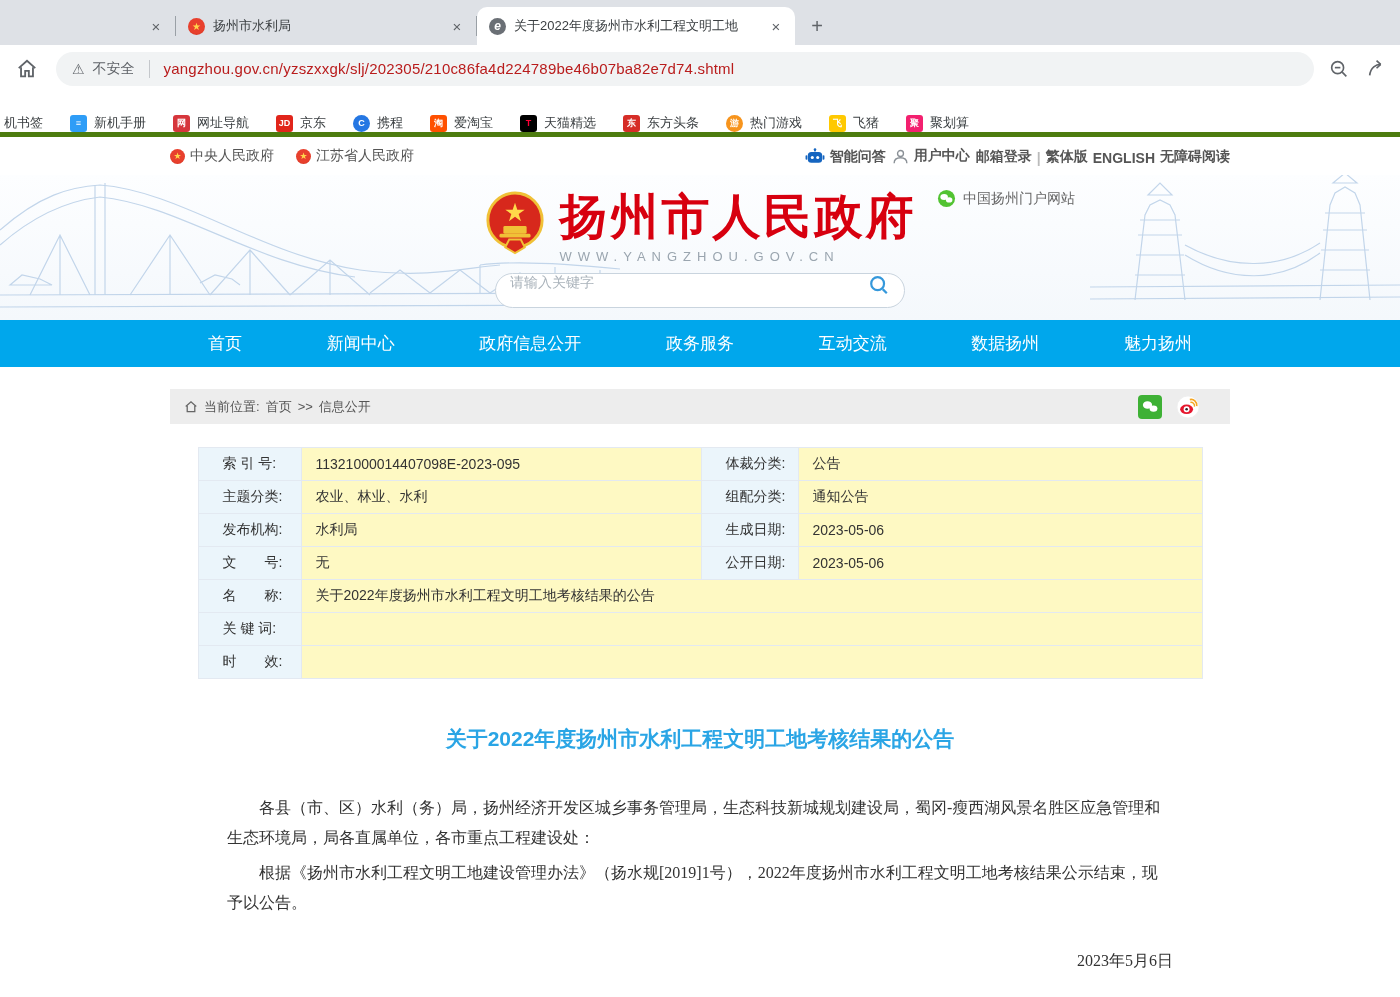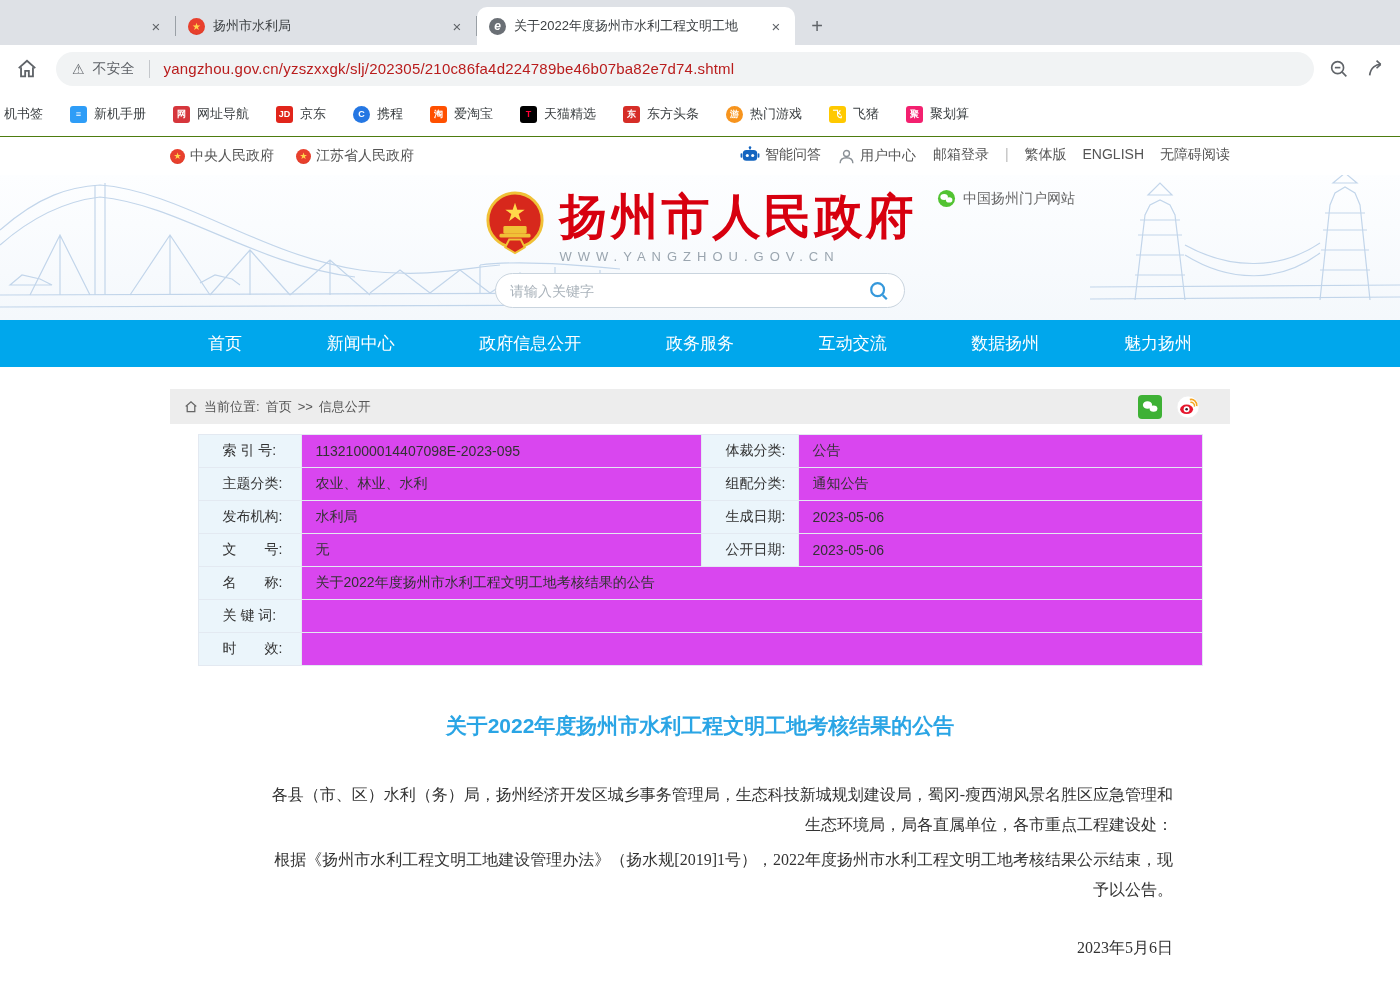--- a/index.html
+++ b/index.html
@@ -27,78 +27,78 @@
   .toolbar { height:47px; background:#fff; display:flex; align-items:center; padding:0 12px; }
   .homebtn { width:30px; height:30px; display:flex; align-items:center; justify-content:center; margin-right:14px; }
   .addressbar { flex:1; height:34px; background:#f1f3f4; border-radius:17px; display:flex;
                 align-items:center; padding:0 16px; gap:8px; }
   .warn { color:#5f6368; font-size:14px; }
   .sec-label { color:#5f6368; font-size:14px; }
   .addr-sep { width:1px; height:18px; background:#c4c7cb; margin:0 6px; }
   .url { color:#b91c1c; font-size:15px; letter-spacing:.2px; }
   .tool-icons { display:flex; align-items:center; gap:16px; margin-left:14px; }
 
-  .bookmarks { height:45px; background:#fff; display:flex; align-items:center; gap:27px;
-               padding:0 4px; font-size:13px; color:#3c4043; border-bottom:1px solid #4d7c0f; }
+  .bookmarks { height:45px; background:#fff; display:flex; align-items:flex-end; gap:27px;
+               padding:0 4px; font-size:13px; color:#3c4043; border-bottom:5px solid #4d7c0f; }
   .bm { display:flex; align-items:center; gap:7px; cursor:pointer; white-space:nowrap; }
   .bm-icon { width:17px; height:17px; border-radius:3px; font-size:9px; font-weight:bold;
              display:flex; align-items:center; justify-content:center; flex:none; }
 
   
   .utility { height:38px; }
   .utility-in { width:1060px; margin:0 auto; height:100%; display:flex; align-items:center;
                 font-size:14px; color:#555; }
   .ulink { display:flex; align-items:center; gap:5px; margin-right:22px; cursor:pointer; }
-  .uright { margin-left:auto; display:flex; align-items:flex-start; gap:16px; }
+  .uright { margin-left:auto; display:flex; align-items:flex-end; gap:5px;font-weight:bold; }
   .uright .plain { cursor:pointer; }
   .udivider { color:#bbb; }
   .mini-emblem { width:15px; height:15px; border-radius:50%;
                  background:radial-gradient(circle at 50% 42%, #e8402d 60%, #c42a1a 100%);
                  color:#ffd54b; font-size:9px; display:flex; align-items:center; justify-content:center; }
 
   
   .banner { height:145px; position:relative; background:linear-gradient(#fdfeff,#f4f8fc); overflow:hidden; }
   .bridge-art { position:absolute; top:0; pointer-events:none; opacity:.85; }
   .banner-in { width:1060px; margin:0 auto; position:relative; height:100%; }
   .logo-row { display:flex; justify-content:center; align-items:center; gap:14px; padding-top:10px; }
   .site-name { color:#d7000f; font-size:48px; font-weight:bold; letter-spacing:3px;
                font-family:"Liberation Serif","DejaVu Serif",serif; }
   .site-url { color:#9aa5af; font-size:13px; letter-spacing:6px; }
   .portal { position:absolute; right:155px; top:14px; display:flex; align-items:center; gap:7px;
             color:#666; font-size:14px; }
   .search-row { display:flex; justify-content:center; margin-top:9px; }
   .searchbox { width:410px; height:35px; background:#fff; border:1px solid #c9d4de; border-radius:18px;
-               display:flex; align-items:center; padding:0 14px; }
+               display:flex; align-items:flex-start; padding:0 14px; }
   .searchbox input { flex:1; border:none; outline:none; font-size:14px; color:#333; background:transparent; }
   .searchbox input::placeholder { color:#a9b2ba; }
 
   
   .nav { height:47px; background:#00a7ec; }
   .nav-in { width:1060px; margin:0 auto; height:100%; display:flex; align-items:center;
             justify-content:space-between; padding:0 38px; }
   .nav-item { color:#fff; font-size:17px; cursor:pointer; white-space:nowrap; }
 
   
   .container { width:1060px; margin:22px auto 0; }
   .breadcrumb { height:35px; background:#ededed; display:flex; align-items:center; padding:0 14px;
                 font-size:13px; color:#555; gap:6px; }
   .crumb-link { cursor:pointer; }
   .bc-icons { margin-left:auto; display:flex; align-items:center; gap:14px; padding-right:16px; }
   .sq-icon { width:24px; height:24px; border-radius:4px; display:flex; align-items:center; justify-content:center; cursor:pointer; }
 
-  table.meta { width:1004px; margin:10px auto 0; border-collapse:collapse; table-layout:fixed; font-size:14px; }
+  table.meta { width:1004px; margin:23px auto 0; border-collapse:collapse; table-layout:fixed; font-size:14px; }
   table.meta td { border:1px solid #e3e9f1; height:33px; color:#333; }
   td.lbl { background:#ebf5fb; padding-left:24px; color:#444; white-space:pre; }
-  td.val { padding-left:14px; background:#d946ef; }
+  td.val { padding-left:14px; background:#fef9c3; }
 
   .article { width:946px; margin:0 auto; }
   .art-title { margin-top:46px; text-align:center; color:#2aa5e5; font-size:21px; font-weight:bold; }
   .art-body { margin-top:40px; font-family:"Liberation Serif","DejaVu Serif",serif;
               font-size:16px; color:#333; line-height:1.9; }
-  .art-body p { text-indent:2em;text-align:right; }
+  .art-body p { text-indent:2em; }
   .art-body p + p { margin-top:4px; }
   .art-date { margin-top:32px; text-align:right; font-family:"Liberation Serif","DejaVu Serif",serif;
               font-size:16px; color:#333; }
 
   svg { display:block; }
 </style>
 </head>
 <body>
 
 <div class="tabstrip">

